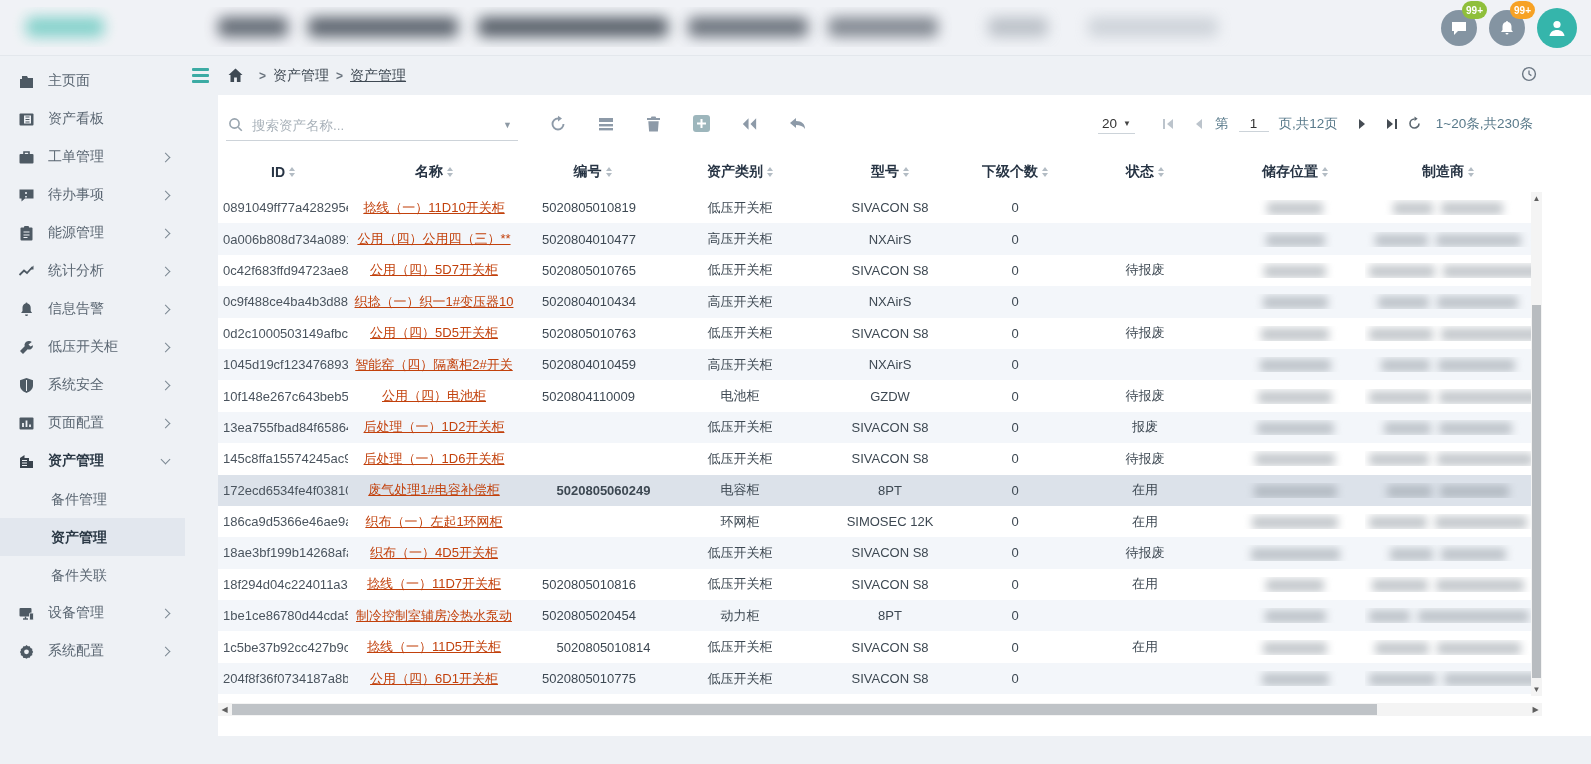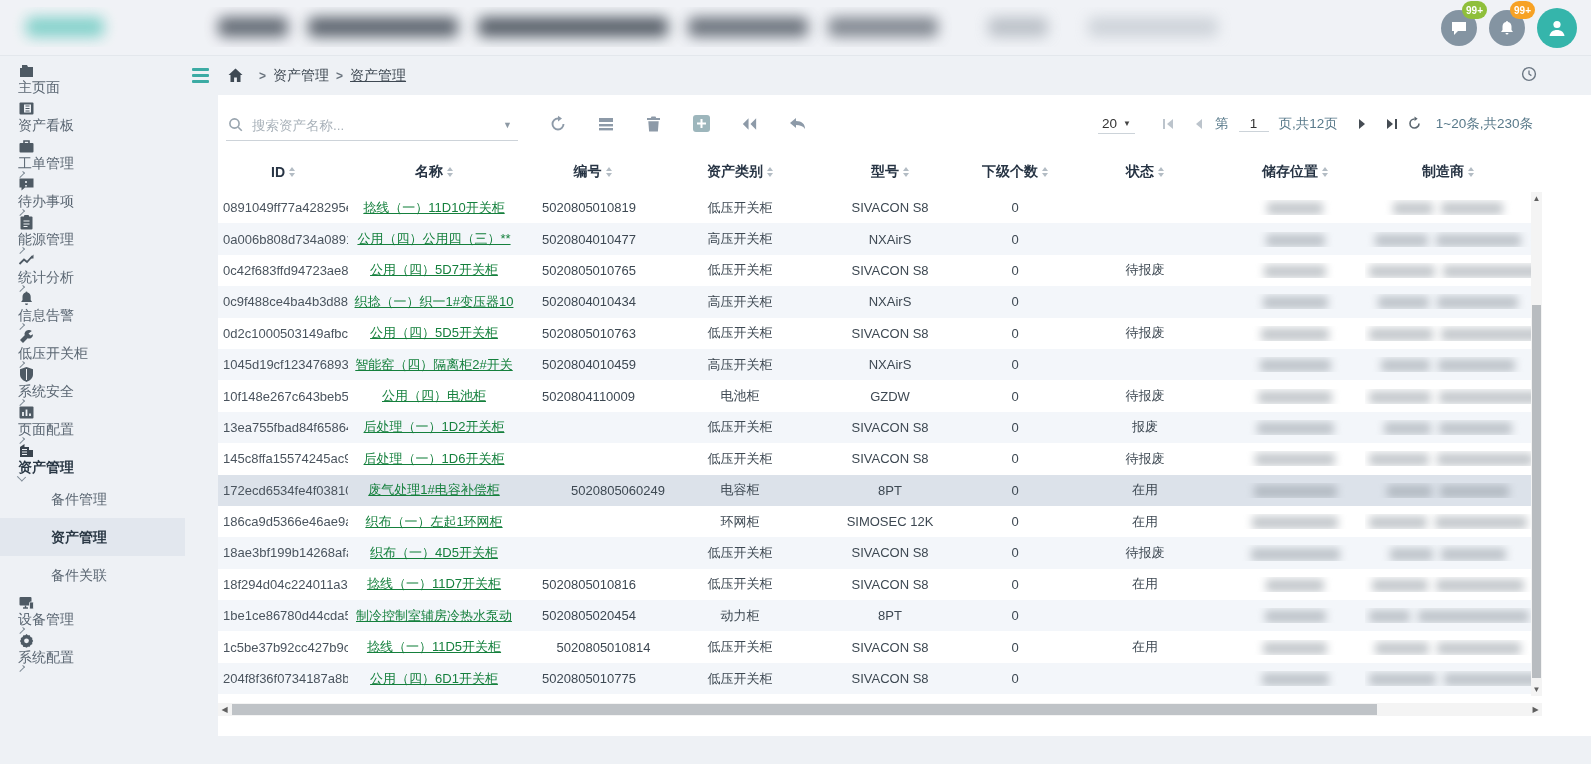--- a/index.html
+++ b/index.html
@@ -21,21 +21,21 @@
   .topbar-actions{position:absolute;right:14px;top:8px;display:flex;align-items:center;gap:12px;}
   .round-ic{position:relative;width:36px;height:36px;border-radius:50%;background:#8494a2;display:flex;align-items:center;justify-content:center;cursor:pointer;}
   .badge{position:absolute;top:-9px;right:-10px;min-width:24px;height:18px;border-radius:10px;color:#fff;font-size:10px;font-weight:bold;display:flex;align-items:center;justify-content:center;padding:0 4px;}
   .badge.green{background:#8fbf3b;}
   .badge.orange{background:#f7a225;}
   .avatar{width:40px;height:40px;border-radius:50%;background:#35b5ab;display:flex;align-items:center;justify-content:center;}
 
   
   .layout{display:flex;height:708px;}
   .sidebar{width:185px;background:#eef1f5;padding-top:6px;flex:none;}
-  .sb-item{display:flex;align-items:flex-start;height:38px;padding:0 14px 0 18px;color:#5a6672;font-size:14px;cursor:pointer;flex-direction:column;}
+  .sb-item{display:flex;align-items:center;height:38px;padding:0 14px 0 18px;color:#5a6672;font-size:14px;cursor:pointer;}
   .sb-item .sb-ic{width:17px;height:17px;margin-right:13px;flex:none;display:inline-flex;}
   .sb-item .sb-ic svg{width:17px;height:17px;fill:#4e5a64;}
   .sb-item.bold{color:#2a3845;font-weight:bold;}
   .sb-item.bold .sb-ic svg{fill:#39434d;}
   .sb-lb{flex:1;}
   .chev{width:7px;height:7px;border-right:1.6px solid #7c8893;border-bottom:1.6px solid #7c8893;transform:rotate(-45deg);margin-right:2px;}
   .chev.open{transform:rotate(45deg);margin-top:-3px;}
   .sb-sub{height:38px;line-height:38px;padding-left:51px;color:#5a6672;font-size:14px;cursor:pointer;}
   .sb-sub.active{background:#e2e7ee;color:#2a3845;font-weight:bold;}
 
@@ -74,21 +74,21 @@
   .thead{display:flex;height:40px;align-items:center;}
   .th{font-size:14px;font-weight:bold;color:#273444;display:flex;align-items:center;justify-content:center;gap:4px;cursor:pointer;}
   .sort{display:inline-flex;flex-direction:column;gap:2px;}
   .sort i{width:0;height:0;border-left:3.5px solid transparent;border-right:3.5px solid transparent;display:block;}
   .sort .up{border-bottom:4px solid #b3bcc4;}
   .sort .dn{border-top:4px solid #b3bcc4;}
   .tr{display:flex;height:31.4px;align-items:center;font-size:13px;color:#3d4852;}
   .tr.alt{background:#f3f6fa;}
   .tr.selected{background:#dce2ea;}
   .td{overflow:hidden;white-space:nowrap;}
-  .name-link{color:#15803d;text-decoration:underline;cursor:pointer;}
+  .name-link{color:#c2410c;text-decoration:underline;cursor:pointer;}
   .blur-blob{display:inline-block;height:13px;border-radius:3px;background:#8b949c;opacity:.5;filter:blur(4px);vertical-align:middle;margin:0 4px;}
 
   
   .vscroll{position:absolute;left:1313px;top:97px;width:11px;height:504px;background:#f4f4f4;}
   .vscroll .v-up,.vscroll .v-dn{position:absolute;left:0;width:11px;height:13px;color:#606060;font-size:8px;text-align:center;line-height:13px;cursor:pointer;}
   .v-up{top:0;}
   .v-dn{bottom:0;}
   .v-thumb{position:absolute;left:1px;top:113px;width:9px;height:373px;background:#b8bcc0;cursor:pointer;}
   .hscroll{position:absolute;left:0;top:608px;width:1324px;height:13px;background:#f4f4f4;}
   .h-left,.h-right{position:absolute;top:0;width:13px;height:13px;color:#606060;font-size:8px;text-align:center;line-height:13px;cursor:pointer;}
@@ -551,21 +551,21 @@
                 <div class="td" style="width: 150px; text-align: center;">低压开关柜</div>
                 <div class="td" style="width: 150px; text-align: center;">SIVACON S8</div>
                 <div class="td" style="width: 100px; text-align: center;">0</div>
                 <div class="td" style="width: 160px; text-align: center;">待报废</div>
                 <div class="td" style="width: 140px; text-align: center;"><span class="blur-blob" style="width: 80px;"></span></div>
                 <div class="td" style="width: 166px; text-align: center;"><span class="blur-blob" style="width: 60px;"></span><span class="blur-blob" style="width: 96px;"></span></div>
               </div>
               <div class="tr selected">
                 <div class="td" style="width: 130px; text-align: left; padding-left: 5px; color: rgb(74, 84, 94);">172ecd6534fe4f0381059</div>
                 <div class="td" style="width: 172px; text-align: center;"><a class="name-link">废气处理1#电容补偿柜</a></div>
-                <div class="td" style="width: 145px; text-align: right; padding-left: 22px;">5020805060249</div>
+                <div class="td" style="width: 145px; text-align: center; padding-left: 22px; font-weight: bold;">5020805060249</div>
                 <div class="td" style="width: 150px; text-align: center;">电容柜</div>
                 <div class="td" style="width: 150px; text-align: center;">8PT</div>
                 <div class="td" style="width: 100px; text-align: center;">0</div>
                 <div class="td" style="width: 160px; text-align: center;">在用</div>
                 <div class="td" style="width: 140px; text-align: center;"><span class="blur-blob" style="width: 83px;"></span></div>
                 <div class="td" style="width: 166px; text-align: center;"><span class="blur-blob" style="width: 45px;"></span><span class="blur-blob" style="width: 69px;"></span></div>
               </div>
               <div class="tr">
                 <div class="td" style="width: 130px; text-align: left; padding-left: 5px; color: rgb(74, 84, 94);">186ca9d5366e46ae9a687</div>
                 <div class="td" style="width: 172px; text-align: center;"><a class="name-link">织布（一）左起1环网柜</a></div>

